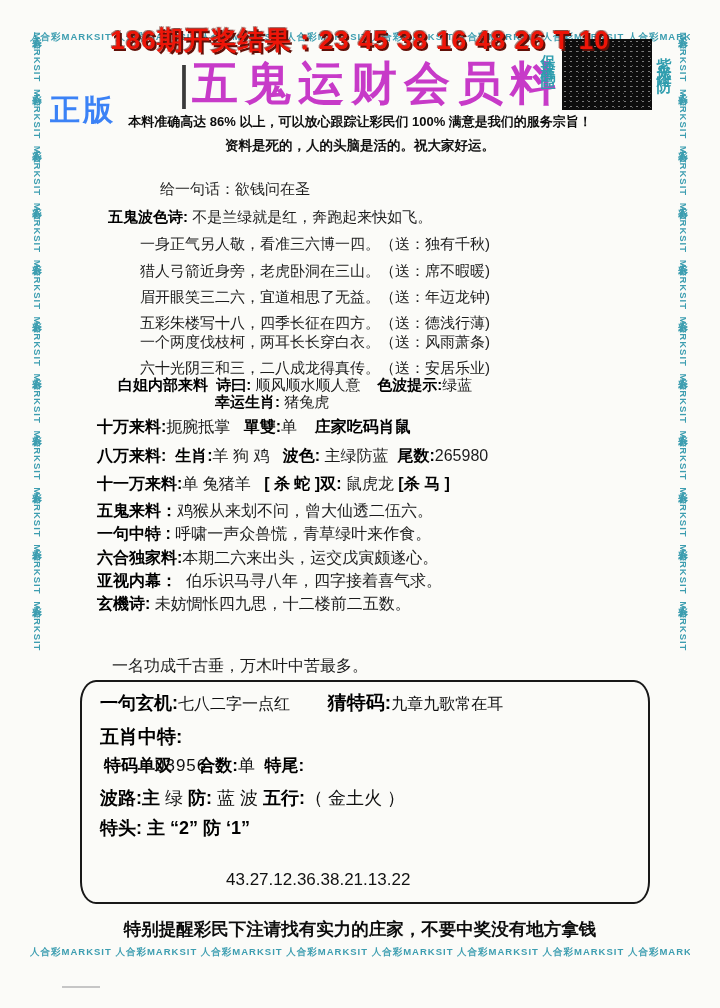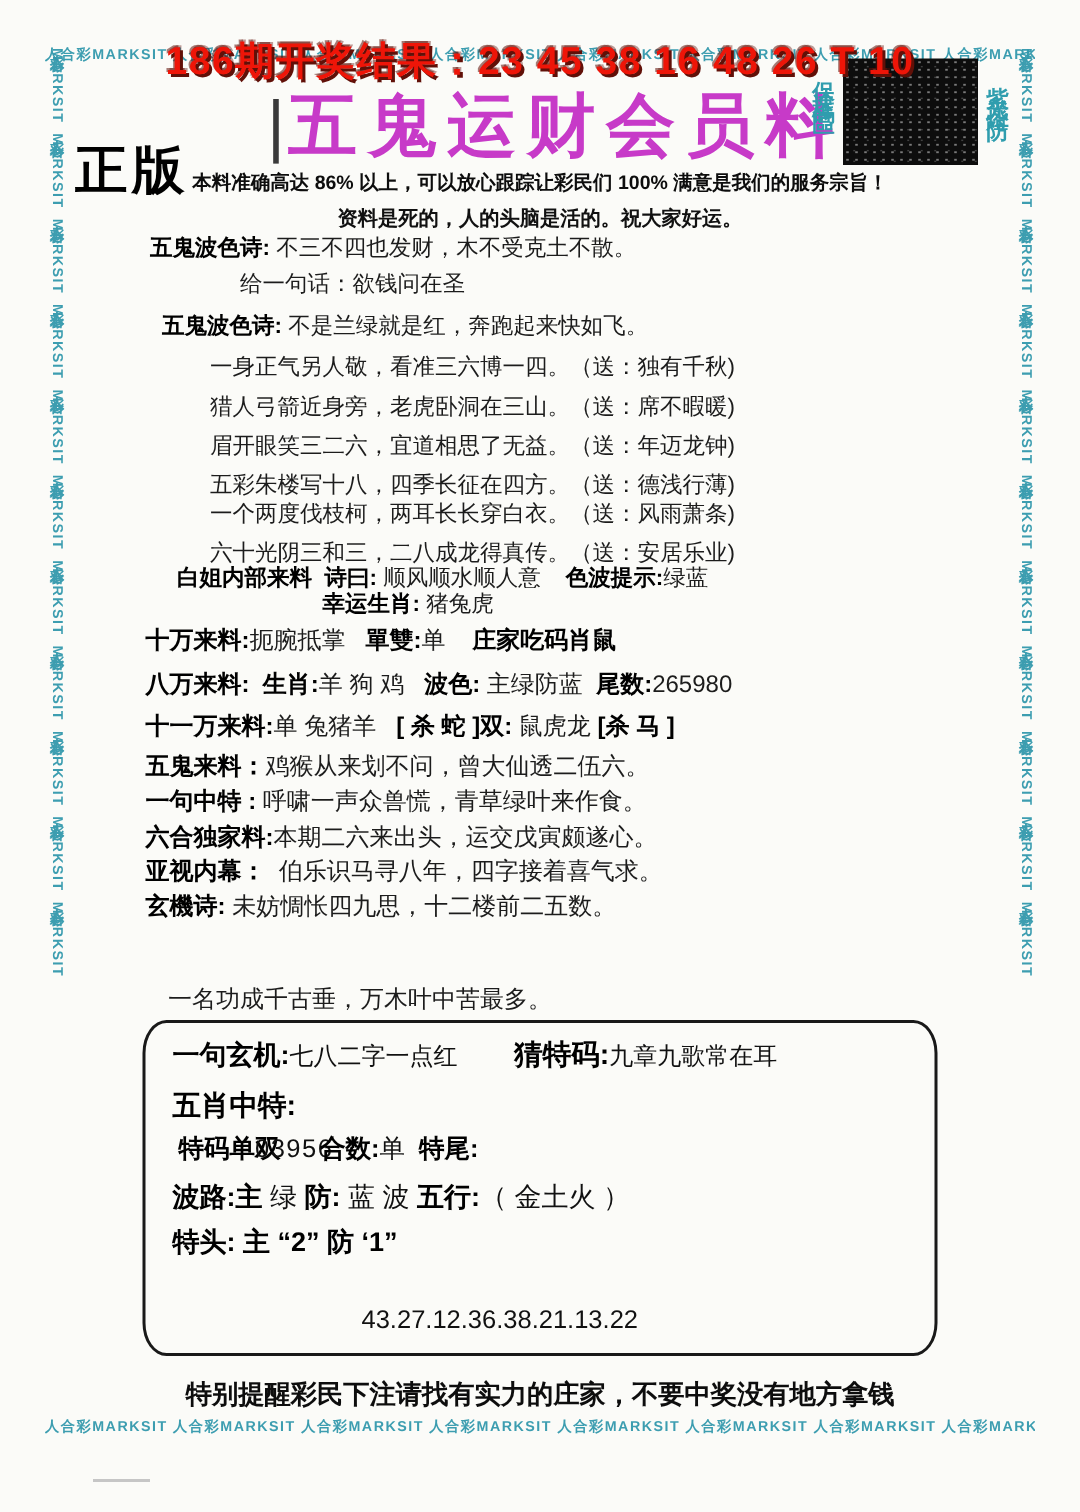--- a/index.html
+++ b/index.html
@@ -22,21 +22,21 @@
   .strip-left{left:30px;}
   .strip-right{left:676px;}
   
   .announce{
     position:absolute;top:1px;left:0;width:100%;text-align:center;
     font-size:26px;font-weight:bold;color:#ee1508;letter-spacing:1px;
     text-shadow:2px 2px 0 #611008,-1px -1px 0 rgba(97,16,8,.55),1px -1px 0 rgba(97,16,8,.4);
     white-space:nowrap;z-index:5;margin-top:22px;
   }
   
-  .edition{position:absolute;left:50px;top:90px;font-size:35px;font-weight:bold;color:#000000;letter-spacing:3px;}
+  .edition{position:absolute;left:50px;top:90px;font-size:30px;font-weight:bold;color:#3b82f6;letter-spacing:3px;}
   .title{position:absolute;left:178px;top:53px;font-size:46px;font-weight:bold;color:#c73ac8;letter-spacing:7px;white-space:nowrap;}
   .title .bar{color:#3a3a3a;font-weight:normal;margin-right:2px;letter-spacing:0;}
   .stamp-box{
     position:absolute;left:562px;top:39px;width:90px;height:71px;
     background-color:#0d0d0d;
     background-image:
       radial-gradient(rgba(255,255,255,.45) .7px, transparent 1px),
       radial-gradient(rgba(255,255,255,.28) .6px, transparent .9px);
     background-size:6px 5px,9px 7px;background-position:0 0,3px 2px;
   }
@@ -47,22 +47,22 @@
   .v-left{left:538px;top:42px;}
   .v-right{left:654px;top:46px;}
   .subtitle{position:absolute;left:45px;top:113px;width:630px;text-align:center;font-size:13px;font-weight:bold;color:#0d0d0d;white-space:nowrap;}
   .motto{position:absolute;left:45px;top:137px;width:630px;text-align:center;font-size:13.5px;font-weight:bold;color:#111;}
   
   .ln{position:absolute;white-space:nowrap;font-size:15px;color:#1c1c1c;}
   .ln .b{font-weight:bold;color:#000;}
   .ln16{font-size:16px;}
   
   .predict-box{
-    position:absolute;left:95px;top:680px;width:526px;height:220px;
-    border:2.5px solid #191919;border-radius:16px/22px;background:transparent;
+    position:absolute;left:80px;top:680px;width:526px;height:220px;
+    border:2.5px solid #191919;border-radius:16px/22px;background:transparent;padding-left:40px;
   }
   .bx{position:absolute;white-space:nowrap;font-size:17px;color:#111;}
   .bx .b{font-weight:bold;color:#000;}
   .collide-num{margin-left:-17px;letter-spacing:1px;}
   .collide-label{margin-left:-9px;text-align:right;}
   
   .footer{position:absolute;left:45px;top:917px;width:630px;text-align:center;font-size:17.5px;font-weight:bold;color:#0d0d0d;white-space:nowrap;}
   .artifact-dash{position:absolute;left:62px;top:986px;width:38px;height:2px;background:#c6c6c6;}
 </style>
 </head>
@@ -80,24 +80,20 @@
   <div class="edition">正版</div>
   <div class="title">
     <span class="bar">|</span><span>五鬼运财会员料</span>
   </div>
   <div class="stamp-box"></div>
   <div class="vtext v-left">保速碼區</div>
   <div class="vtext v-right">紫光燈防</div>
   <div class="subtitle">本料准确高达 86% 以上，可以放心跟踪让彩民们 100% 满意是我们的服务宗旨！</div>
   <div class="motto">资料是死的，人的头脑是活的。祝大家好运。</div>
 
-  <div class="ln" style="left:100px;top:156px;">
-    <span class="b">五鬼波色诗:</span>
-    <span>不三不四也发财，木不受克土不散。</span>
-  </div>
   <div class="ln" style="left:160px;top:180px;">给一句话：欲钱问在圣</div>
   <div class="ln" style="left:108px;top:208px;">
     <span class="b">五鬼波色诗:</span>
     <span>不是兰绿就是红，奔跑起来快如飞。</span>
   </div>
   <div class="ln" style="left:140px;top:235px;">一身正气另人敬，看准三六博一四。（送：独有千秋)</div>
   <div class="ln" style="left:140px;top:262px;">猎人弓箭近身旁，老虎卧洞在三山。（送：席不暇暖)</div>
   <div class="ln" style="left:140px;top:314px;">五彩朱楼写十八，四季长征在四方。（送：德浅行薄)</div>
   <div class="ln" style="left:140px;top:288px;">眉开眼笑三二六，宜道相思了无益。（送：年迈龙钟)</div>
   <div class="ln" style="left:140px;top:333px;">一个两度伐枝柯，两耳长长穿白衣。（送：风雨萧条)</div>

